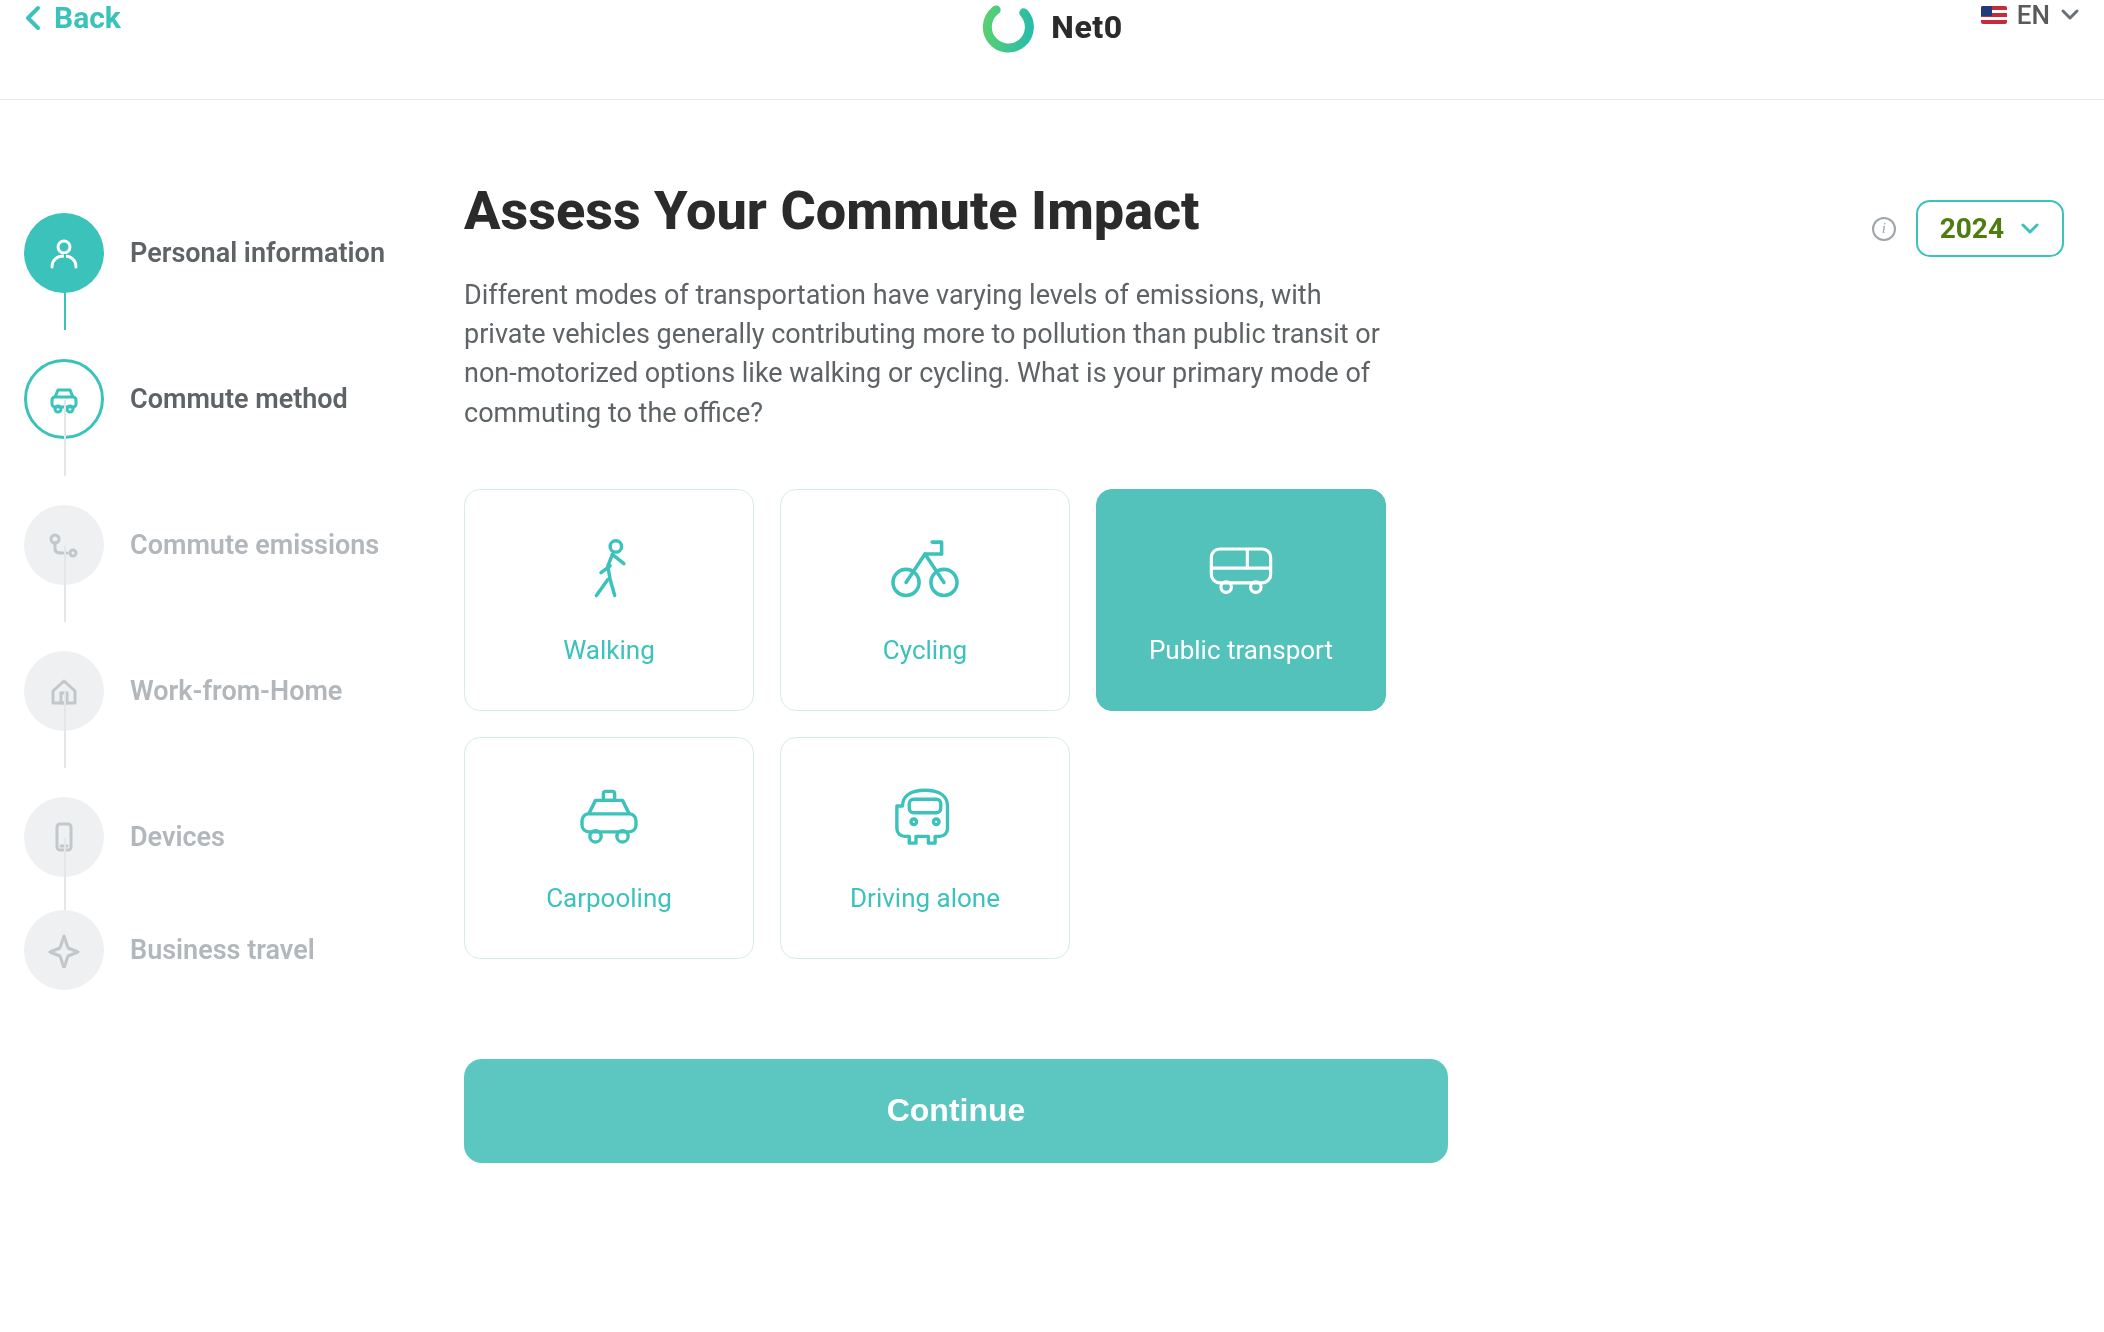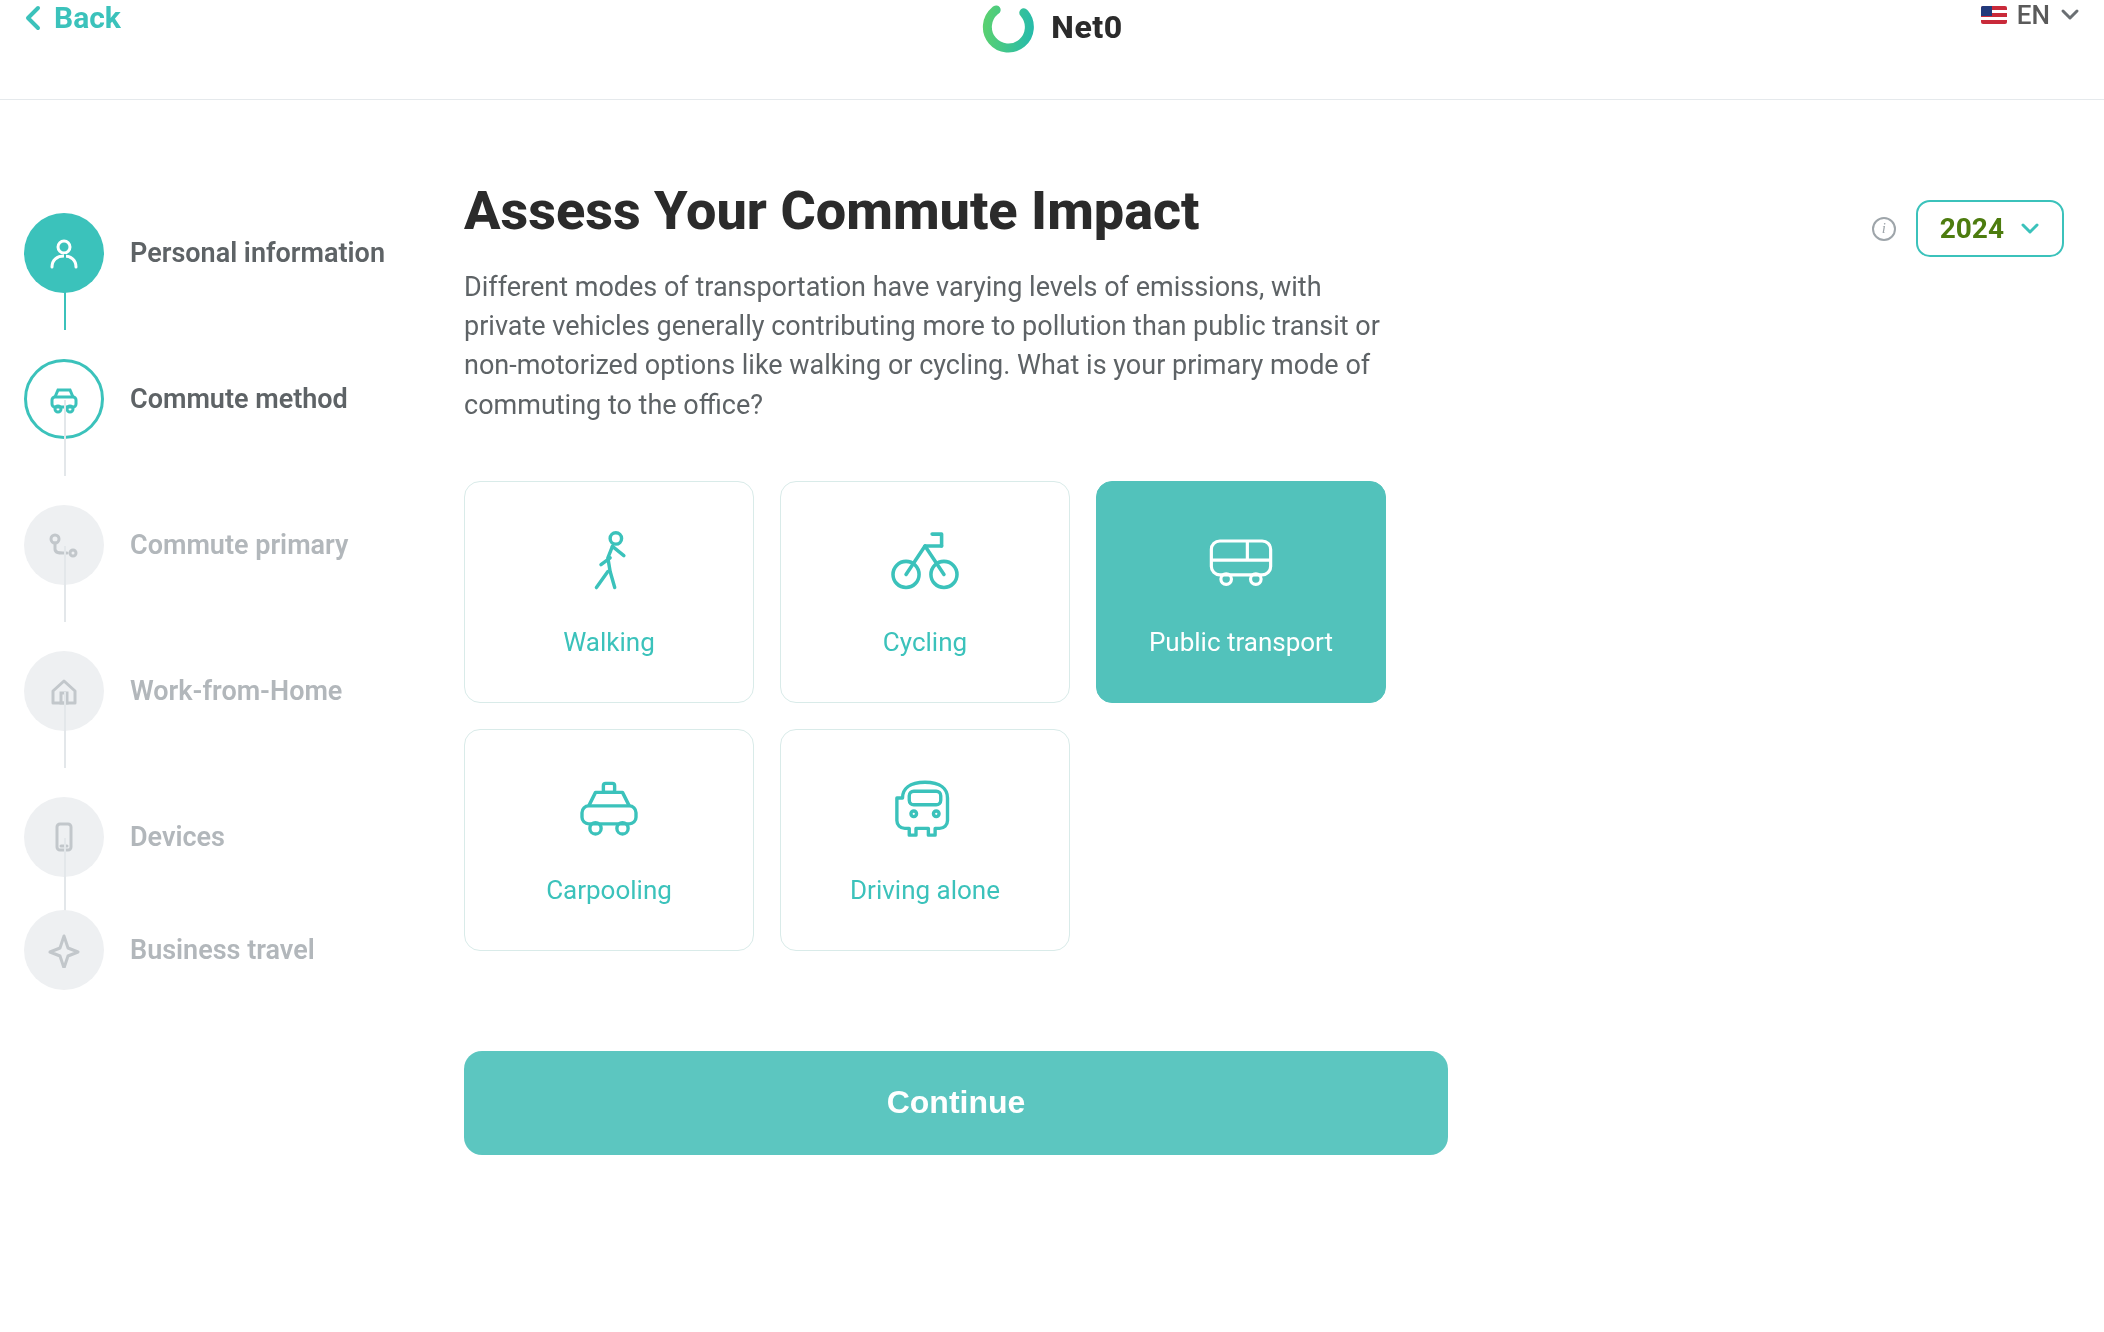--- a/index.html
+++ b/index.html
@@ -130,21 +130,21 @@
   
   .content {
     flex: 1;
     max-width: 1000px;
   }
   h1 {
     font-size: 54px;
     font-weight: 800;
     color: #2b2b2b;
     line-height: 1.15;
-    margin-bottom: 26px;
+    margin-bottom: 34px;
   }
   .info-icon {
     width: 24px; height: 24px;
     border: 2px solid #9ea5aa;
     border-radius: 50%;
     display: flex; align-items: center; justify-content: center;
     font-size: 15px; color: #9ea5aa; font-style: italic; font-family: serif;
   }
   .year-pill {
     border: 2px solid #3bc2bb;
@@ -281,21 +281,21 @@
           </svg>
         </div>
         <span class="step-label">Commute method</span>
       </div>
       <div class="step future">
         <div class="step-circle">
           <svg width="36" height="36" viewBox="0 0 36 36" fill="none">
             <use href="#ic-route"></use>
           </svg>
         </div>
-        <span class="step-label">Commute primary</span>
+        <span class="step-label">Commute emissions</span>
       </div>
       <div class="step future">
         <div class="step-circle">
           <svg width="36" height="36" viewBox="0 0 36 36" fill="none">
             <use href="#ic-home"></use>
           </svg>
         </div>
         <span class="step-label">Work-from-Home</span>
       </div>
       <div class="step future">

